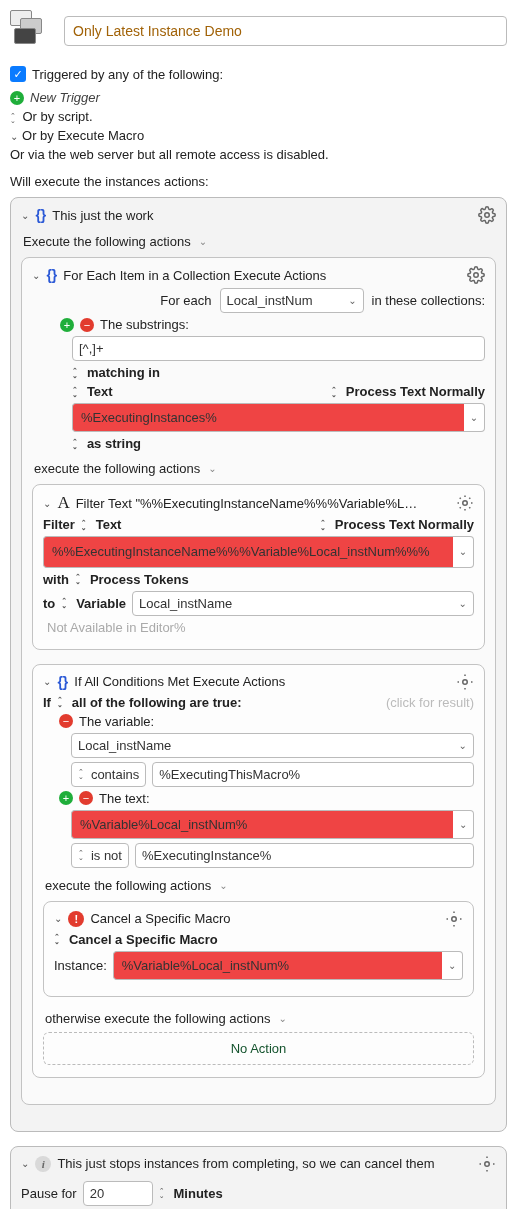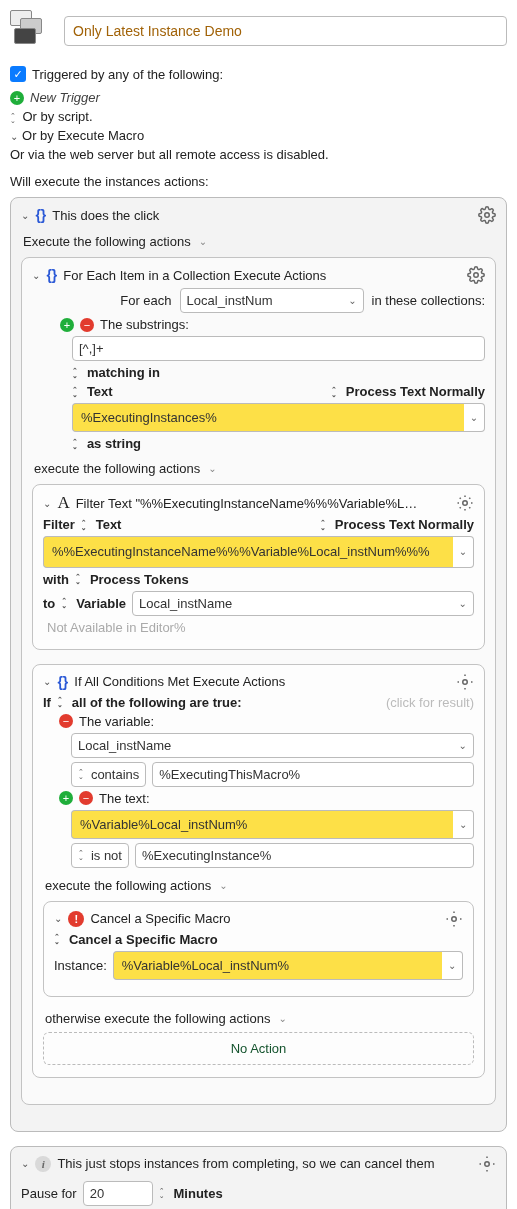--- a/index.html
+++ b/index.html
@@ -73,21 +73,21 @@
     border:1px solid #bbb; border-radius:4px; background:#fff;
     padding:4px 6px; font-size:13px; color:#333;
   }
   .sel { display:flex; align-items:center; gap:4px; min-width:0; }
   .field { min-width:0; }
   .chev { font-size:10px; color:#666; }
   .note { color:#aaa; margin:4px 0 2px 4px; }
   .click-result { color:#bbb; }
 
   .text-token {
-    border:1px solid #bbb; border-radius:4px; background:#fde047;
+    border:1px solid #bbb; border-radius:4px; background:#ef4444;
     padding:6px 8px; font-size:13px; color:#333; width:100%;
     display:flex; align-items:center; position:relative;
   }
   .token-chev {
     border:1px solid #bbb; border-left:none; border-radius:0 4px 4px 0;
     width:22px; display:flex; align-items:center; justify-content:center;
     background:#fff; color:#666; font-size:10px; align-self:stretch;
   }
   .tt-wrap { display:flex; align-items:stretch; width:100%; }
   .tt-wrap .text-token { border-radius:4px 0 0 4px; border-right:none; }
@@ -127,21 +127,21 @@
   <span>Or by Execute Macro</span>
 </div>
 <div class="sub-line indent-a">Or via the web server but all remote access is disabled.</div>
 
 <div class="section-header">Will execute the instances actions:</div>
 
 <div class="group">
   <div class="ghead">
     <span class="tri">⌄</span>
     <span class="braces">{}</span>
-    <span class="name">This does the click</span>
+    <span class="name">This just the work</span>
     <span class="gear">
       <svg viewBox="0 0 24 24" fill="none" stroke="#666" stroke-width="2">
           <circle cx="12" cy="12" r="3"></circle>
           <path d="M19.4 15a1.7 1.7 0 0 0 .34 1.87l.06.06a2 2 0 1 1-2.83 2.83l-.06-.06a1.7 1.7 0 0 0-1.87-.34 1.7 1.7 0 0 0-1 1.56V21a2 2 0 1 1-4 0v-.09a1.7 1.7 0 0 0-1-1.56 1.7 1.7 0 0 0-1.87.34l-.06.06a2 2 0 1 1-2.83-2.83l.06-.06a1.7 1.7 0 0 0 .34-1.87 1.7 1.7 0 0 0-1.56-1H3a2 2 0 1 1 0-4h.09a1.7 1.7 0 0 0 1.56-1 1.7 1.7 0 0 0-.34-1.87l-.06-.06a2 2 0 1 1 2.83-2.83l.06.06a1.7 1.7 0 0 0 1.87.34H9a1.7 1.7 0 0 0 1-1.56V3a2 2 0 1 1 4 0v.09a1.7 1.7 0 0 0 1 1.56 1.7 1.7 0 0 0 1.87-.34l.06-.06a2 2 0 1 1 2.83 2.83l-.06.06a1.7 1.7 0 0 0-.34 1.87V9a1.7 1.7 0 0 0 1.56 1H21a2 2 0 1 1 0 4h-.09a1.7 1.7 0 0 0-1.56 1z"></path>
         </svg>
     </span>
   </div>
   <div class="exec-line">
     <span>Execute the following actions</span>
     <span class="chevd">⌄</span>
@@ -153,21 +153,21 @@
       <span class="braces">{}</span>
       <span class="name">For Each Item in a Collection Execute Actions</span>
       <span class="gear"><svg viewBox="0 0 24 24" fill="none" stroke="#666" stroke-width="2">
             <circle cx="12" cy="12" r="3"></circle>
             <path d="M19.4 15a1.7 1.7 0 0 0 .34 1.87l.06.06a2 2 0 1 1-2.83 2.83l-.06-.06a1.7 1.7 0 0 0-1.87-.34 1.7 1.7 0 0 0-1 1.56V21a2 2 0 1 1-4 0v-.09a1.7 1.7 0 0 0-1-1.56 1.7 1.7 0 0 0-1.87.34l-.06.06a2 2 0 1 1-2.83-2.83l.06-.06a1.7 1.7 0 0 0 .34-1.87 1.7 1.7 0 0 0-1.56-1H3a2 2 0 1 1 0-4h.09a1.7 1.7 0 0 0 1.56-1 1.7 1.7 0 0 0-.34-1.87l-.06-.06a2 2 0 1 1 2.83-2.83l.06.06a1.7 1.7 0 0 0 1.87.34H9a1.7 1.7 0 0 0 1-1.56V3a2 2 0 1 1 4 0v.09a1.7 1.7 0 0 0 1 1.56 1.7 1.7 0 0 0 1.87-.34l.06-.06a2 2 0 1 1 2.83 2.83l-.06.06a1.7 1.7 0 0 0-.34 1.87V9a1.7 1.7 0 0 0 1.56 1H21a2 2 0 1 1 0 4h-.09a1.7 1.7 0 0 0-1.56 1z"></path>
           </svg></span>
     </div>
 
     <div class="row sub gap8">
       <span>For each</span>
-      <div class="sel" style="width:184px; justify-content:space-between;">
+      <div class="sel" style="width:144px; justify-content:space-between;">
         <span>Local_instNum</span>
           <span class="chev">⌄</span>
       </div>
       <span>in these collections:</span>
     </div>
 
     <div class="row sub2">
       <span class="plus-circle">+</span>
       <span class="minus-circle">−</span>
       <span>The substrings:</span>

